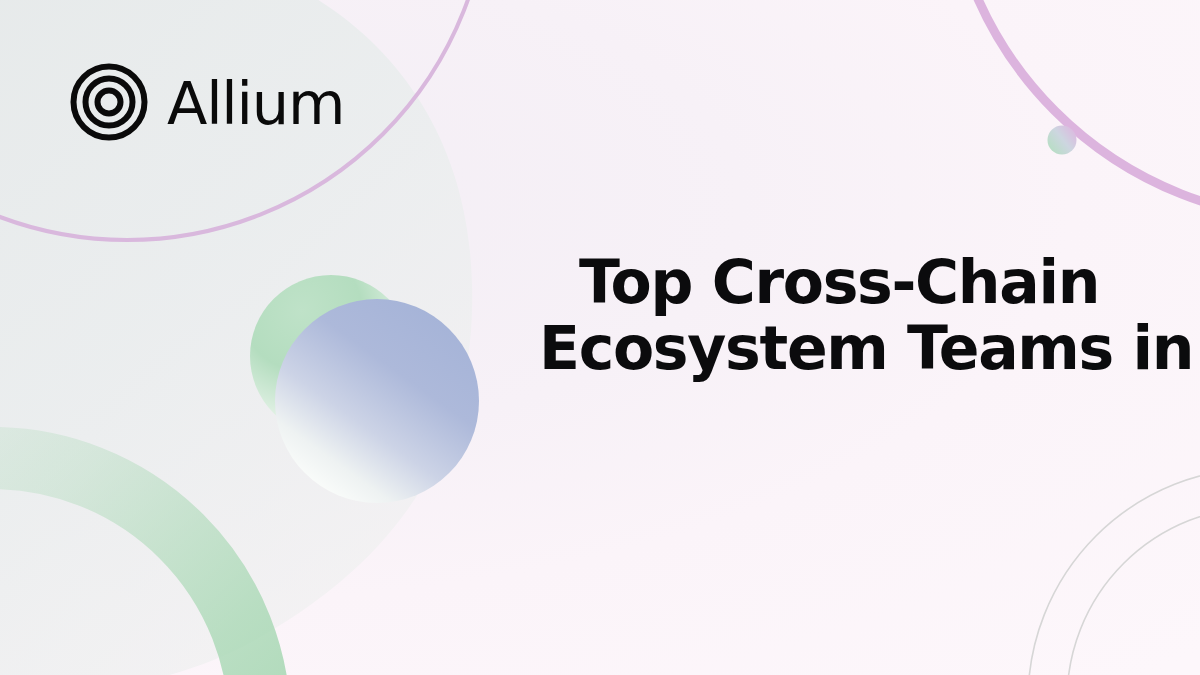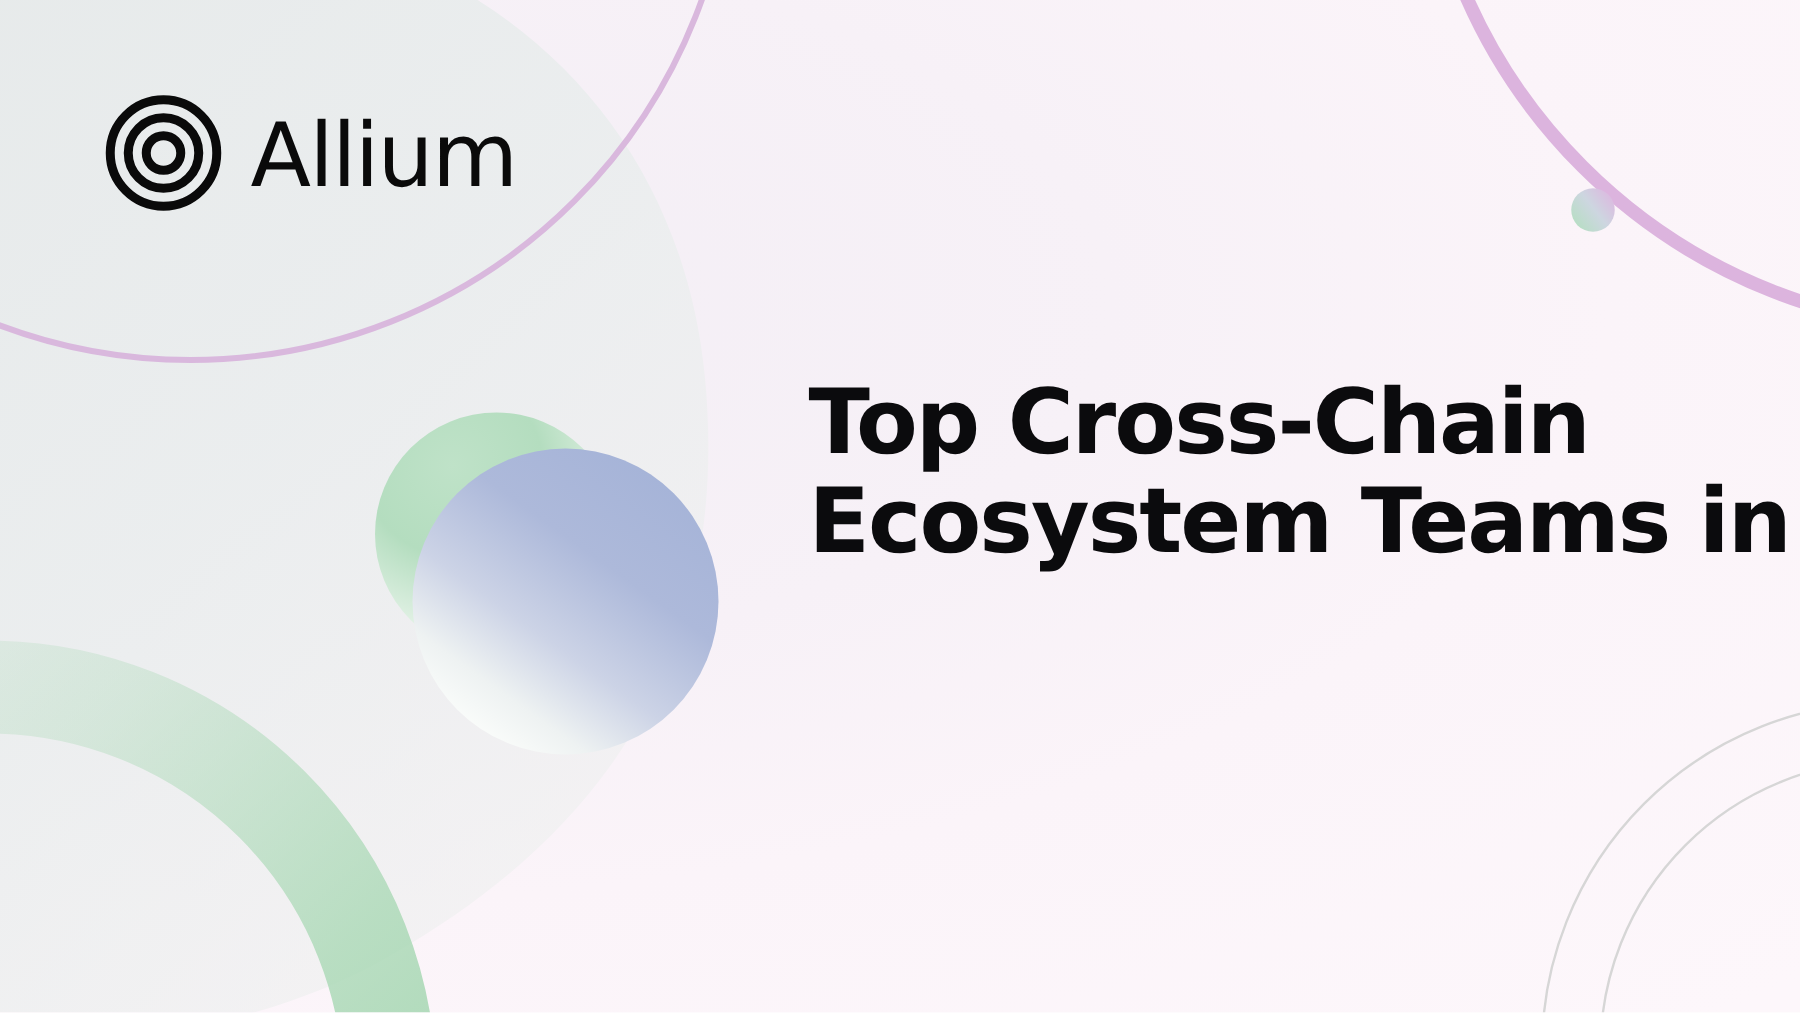--- a/index.html
+++ b/index.html
@@ -10,20 +10,21 @@
     background:#ffffff;
   }
   .canvas {
     position:relative;
     width:1200px;
     height:675px;
     overflow:hidden;
     background:
       radial-gradient(115% 95% at 18% 30%, #f3eef5 0%, #f7f1f7 38%, #fbf4f9 62%, #fdf7fb 100%),
       linear-gradient(118deg, #f6f1f6 0%, #fbf5fa 40%, #fcf6fa 62%, #fbfbfb 86%, #fafafa 100%);
+    text-align: center;
   }
   .bg-svg { position:absolute; inset:0; width:1200px; height:675px; display:block; }
 
   
   .logo-block {
     position:absolute;
     left:69px;
     top:62px;
     display:flex;
     align-items:center;

